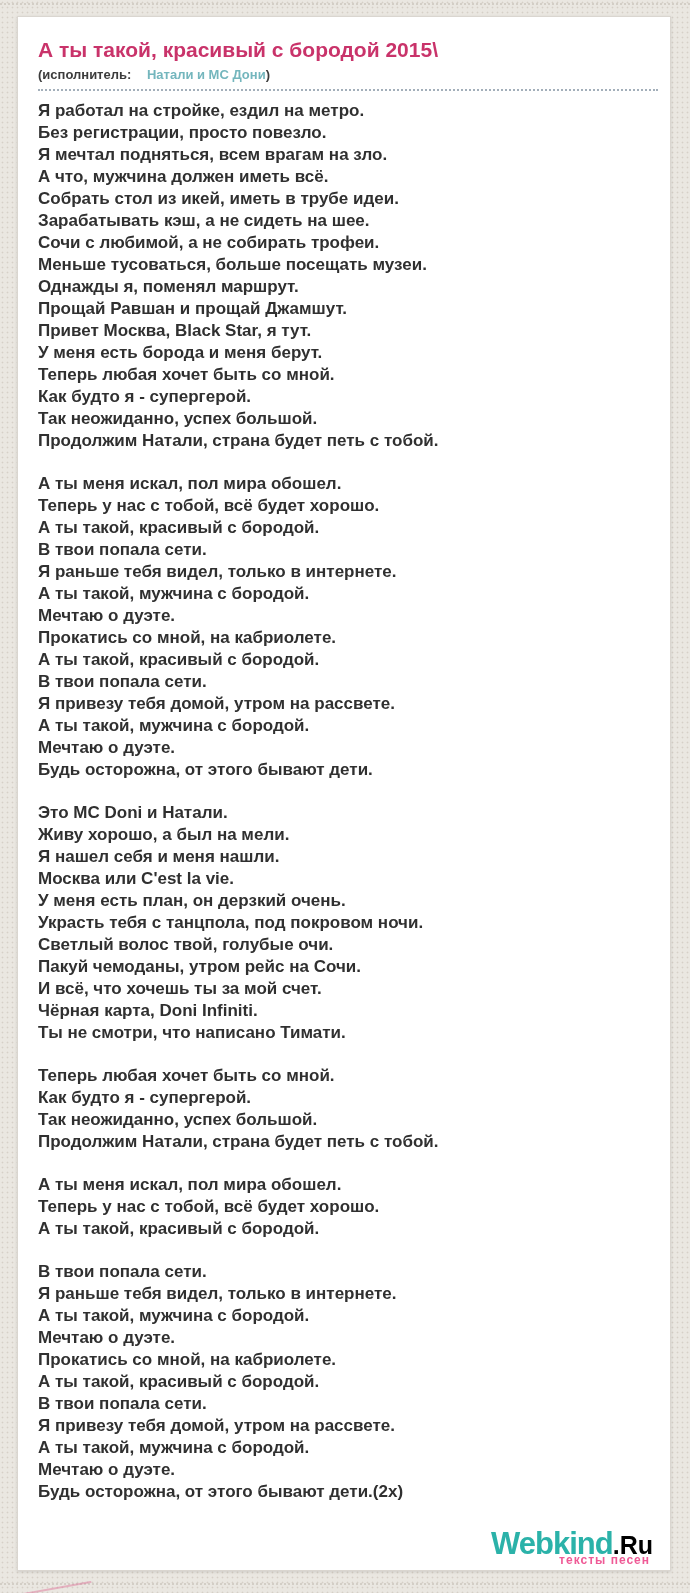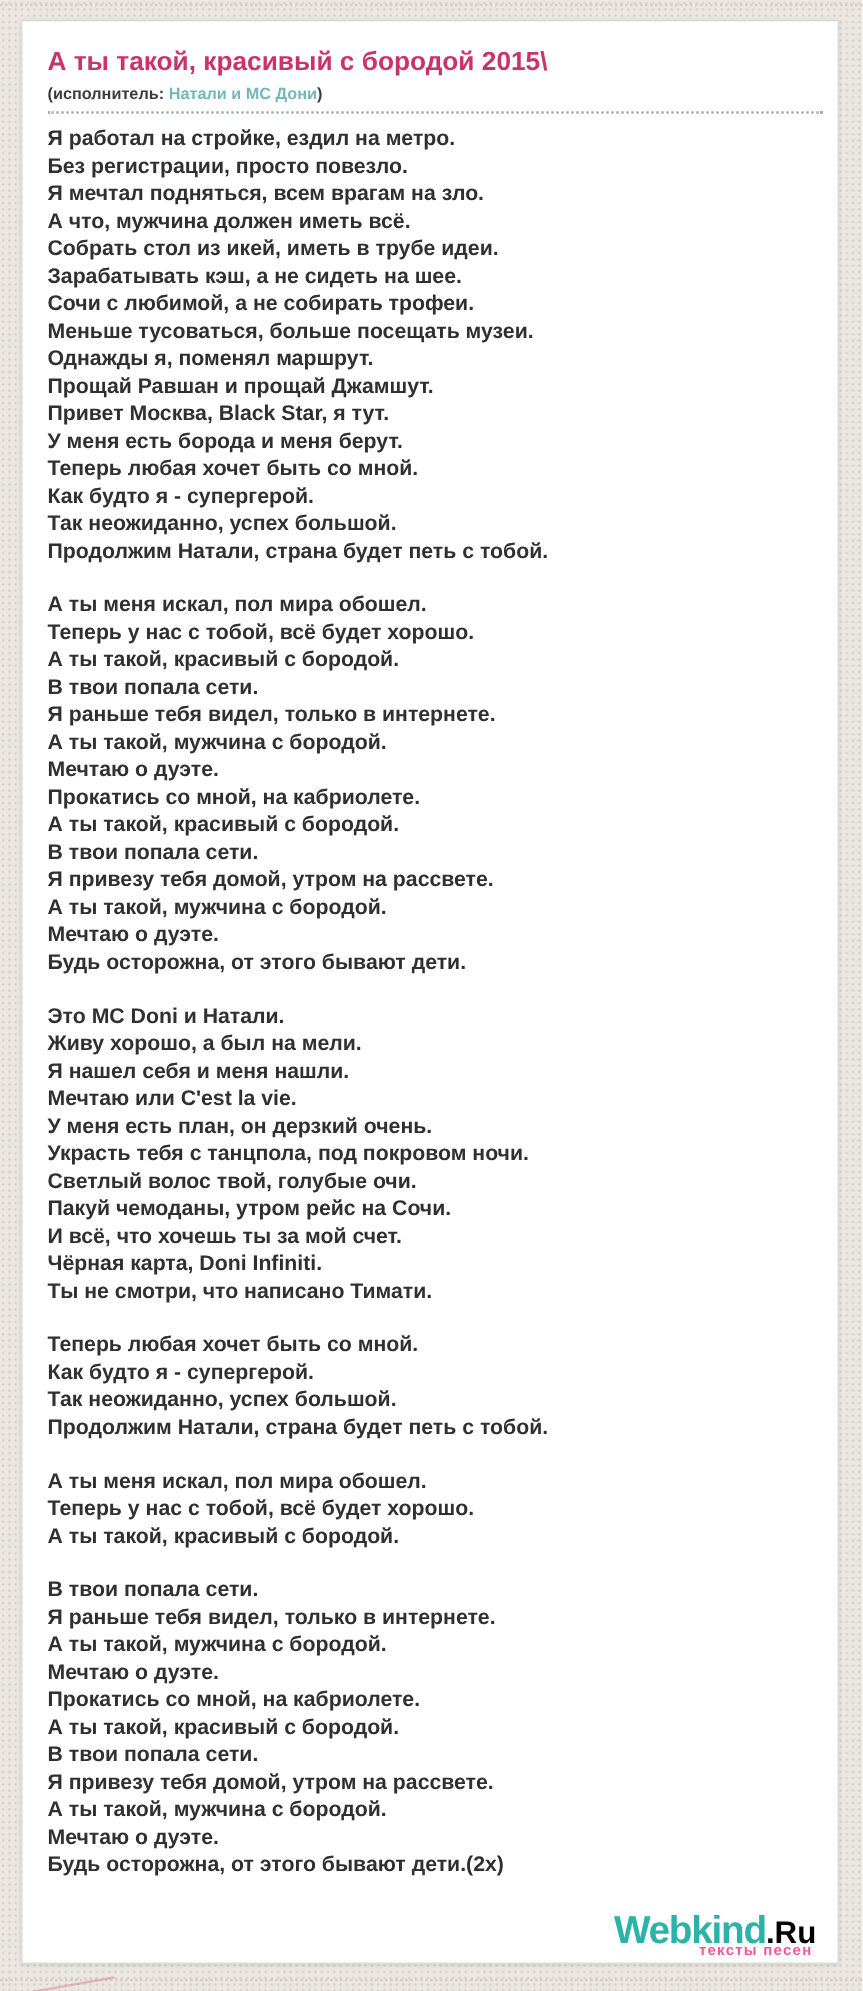--- a/index.html
+++ b/index.html
@@ -56,20 +56,21 @@
   .artist-line {
     font-size: 13px;
     line-height: 16px;
     font-weight: bold;
     color: #3c3c3c;
   }
   .artist-link {
     color: #74b6bd;
     text-decoration: none;
     cursor: pointer;
+    margin-left: 12px;
   }
   .separator {
     margin-top: 6px;
     margin-right: -8px;
     border-bottom: 2px dotted #a3afba;
     height: 0;
   }
   .lyrics {
     margin-top: 9px;
     font-size: 17px;
@@ -152,21 +153,21 @@
         <div class="line">В твои попала сети.</div>
         <div class="line">Я привезу тебя домой, утром на рассвете.</div>
         <div class="line">А ты такой, мужчина с бородой.</div>
         <div class="line">Мечтаю о дуэте.</div>
         <div class="line">Будь осторожна, от этого бывают дети.</div>
       </div>
       <div class="stanza">
         <div class="line">Это MC Doni и Натали.</div>
         <div class="line">Живу хорошо, а был на мели.</div>
         <div class="line">Я нашел себя и меня нашли.</div>
-        <div class="line">Мечтаю или C'est la vie.</div>
+        <div class="line">Москва или C'est la vie.</div>
         <div class="line">У меня есть план, он дерзкий очень.</div>
         <div class="line">Украсть тебя с танцпола, под покровом ночи.</div>
         <div class="line">Светлый волос твой, голубые очи.</div>
         <div class="line">Пакуй чемоданы, утром рейс на Сочи.</div>
         <div class="line">И всё, что хочешь ты за мой счет.</div>
         <div class="line">Чёрная карта, Doni Infiniti.</div>
         <div class="line">Ты не смотри, что написано Тимати.</div>
       </div>
       <div class="stanza">
         <div class="line">Теперь любая хочет быть со мной.</div>

